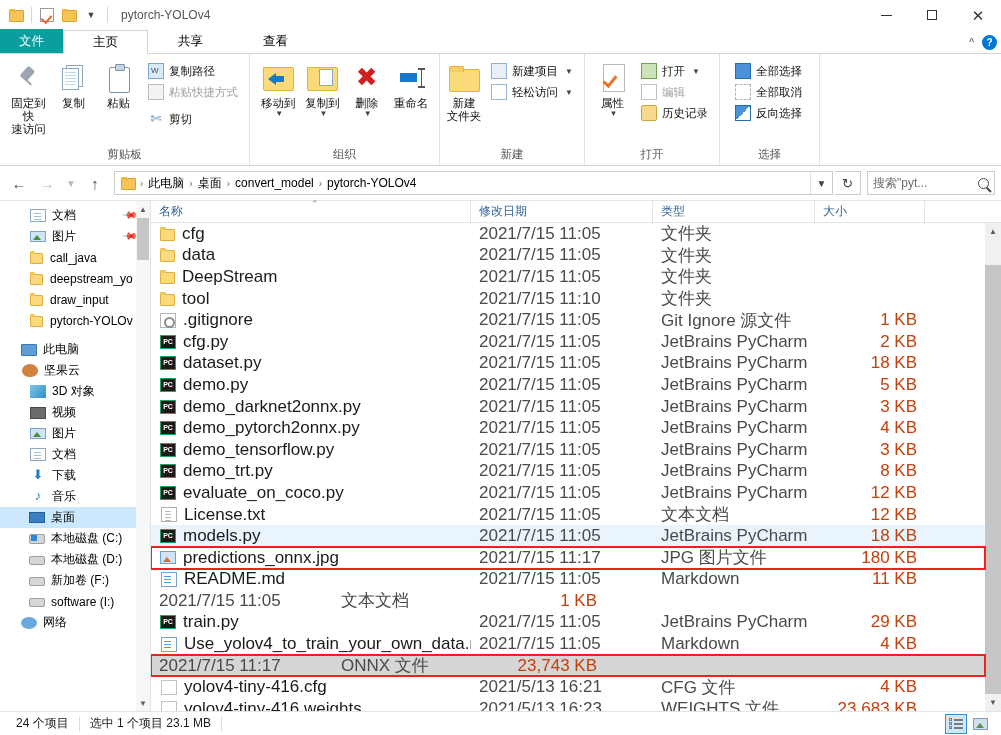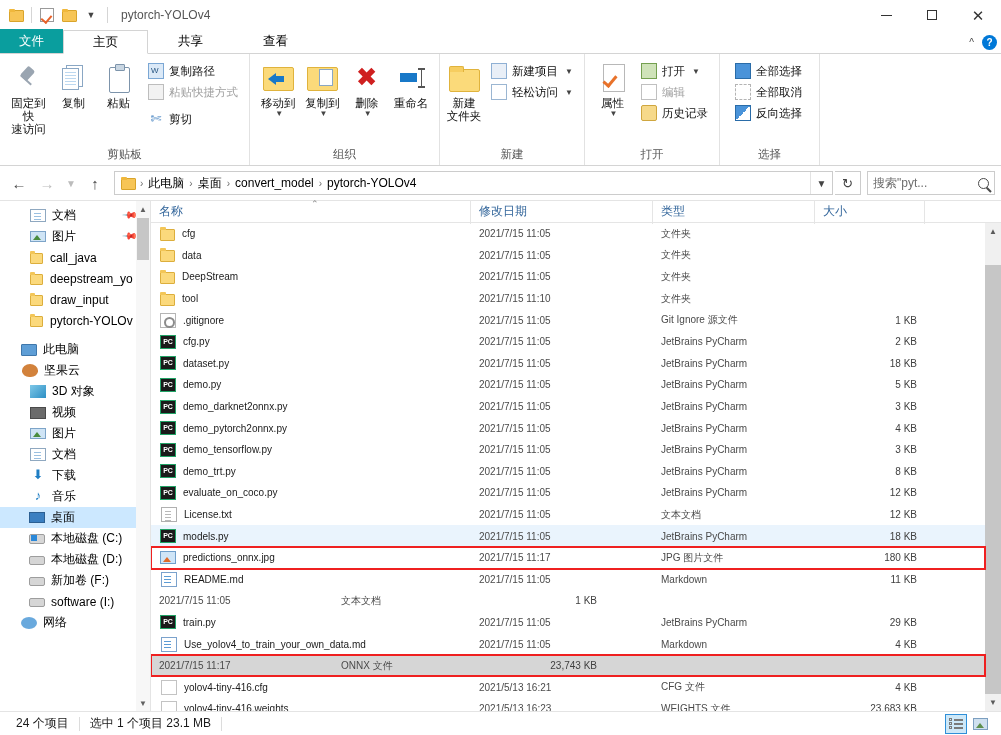--- a/index.html
+++ b/index.html
@@ -268,28 +268,28 @@
   }
   .colhdr .cell{padding:12px 8px;height:22px;display:flex;align-items:center;border-right:1px solid #e5e5e5;}
   .col-name{width:320px;flex:0 0 320px;}
   .col-date{width:182px;flex:0 0 182px;}
   .col-type{width:162px;flex:0 0 162px;}
   .col-size{width:110px;flex:0 0 110px;}
   .sortmark{position:absolute;left:160px;top:-2px;font-size:9px;color:#8a8a8a;}
 
   .rows{flex:1;overflow:hidden;position:relative;}
   .frow{
-    height:21.6px;display:flex;align-items:center;font-size:10px;color:#1a1a1a;
+    height:21.6px;display:flex;align-items:center;font-size:17px;color:#1a1a1a;
     cursor:default;position:relative;
   }
   .frow.sel{background:#d6d6d6;}
   .frow.hl{background:#eaf4fd;}
   .frow .c{padding:0 8px;white-space:nowrap;overflow:hidden;text-overflow:ellipsis;display:flex;align-items:center;}
   .frow .c.name{gap:7px;}
-  .frow .c.num{justify-content:flex-end;color:#404040;}
+  .frow .c.num{justify-content:flex-end;color:#c2410c;}
   .frow .c.date,.frow .c.type{color:#4a4a4a;}
   .boxed{outline:2px solid #ef2020;outline-offset:-1px;z-index:5;}
 
   .fi{width:16px;height:16px;flex:0 0 16px;position:relative;}
   .fi-folder::before{content:"";position:absolute;left:1px;top:3px;width:13px;height:10px;background:#fbd97c;border:1px solid #dcae3c;border-radius:0 1px 1px 1px;}
   .fi-folder::after{content:"";position:absolute;left:1px;top:1px;width:6px;height:3px;background:#f3c658;border-radius:1px 1px 0 0;}
   .fi-git{width:13px;height:15px;margin-left:1px;background:#fff;border:1px solid #b5b5b5;}
   .fi-git::after{content:"";position:absolute;left:3px;top:3px;width:7px;height:7px;border:2px solid #8c8c8c;border-radius:50%;}
   .fi-pc{width:14px;height:14px;margin-left:1px;background:#1a1a1a;border:1.5px solid #21a366;display:flex;align-items:center;justify-content:center;}
   .fi-pc::after{content:"PC";color:#fff;font-size:7px;font-weight:bold;line-height:8px;}

